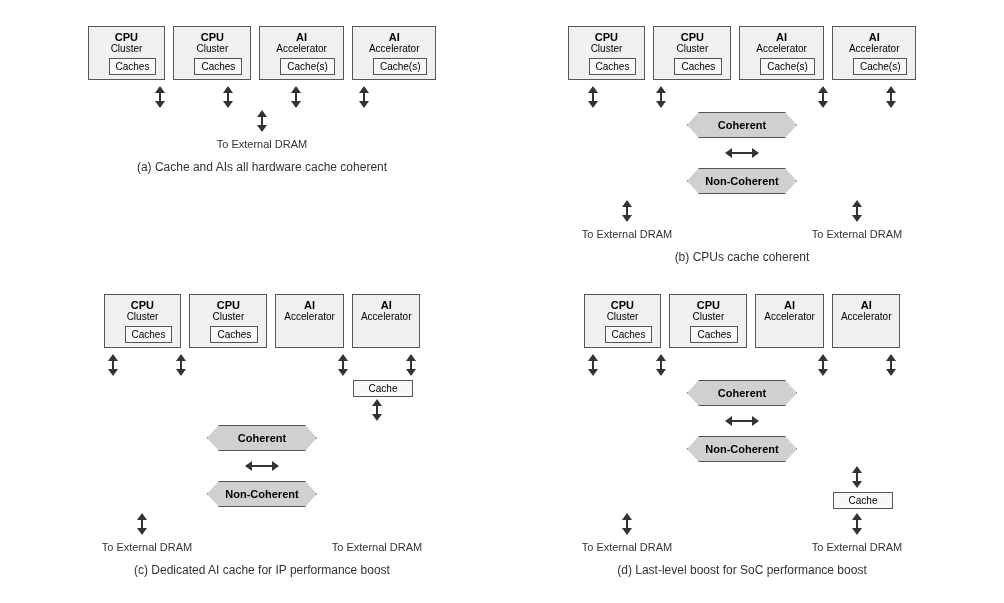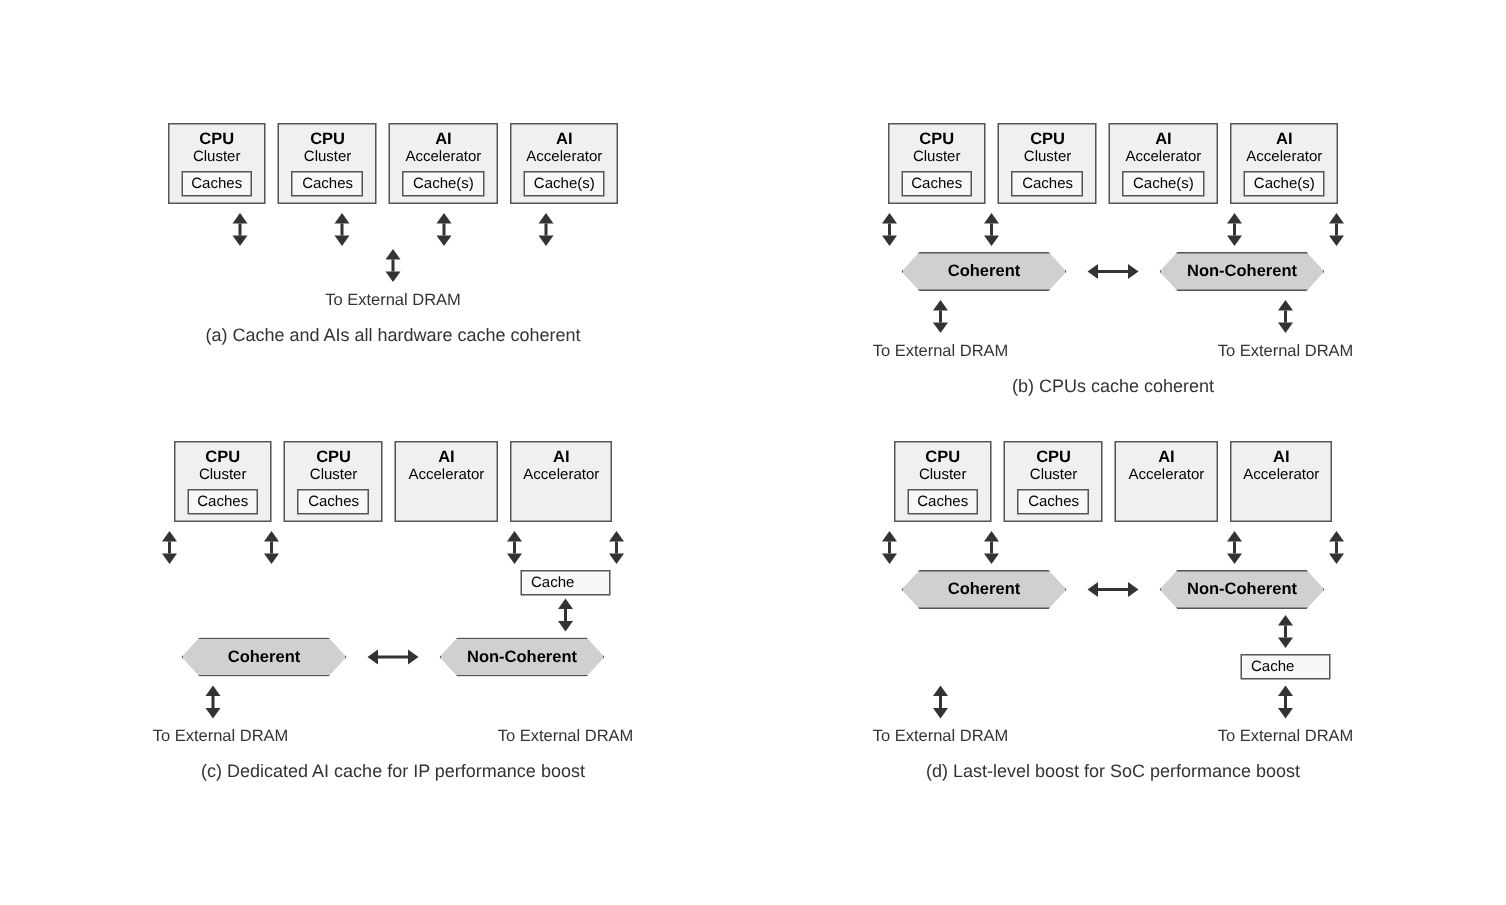--- a/index.html
+++ b/index.html
@@ -52,21 +52,22 @@
     .node-subtitle {
       font-size: 10px;
       text-align: center;
     }
     .cache-box {
       border: 1.5px solid #555;
       background: #f8f8f8;
       padding: 2px 6px;
       font-size: 10px;
       margin-top: 4px;
-      text-align: left;
+      text-align: center;
+      margin-left: 12px;
     }
     .arrow-head-down {
       width: 0;
       height: 0;
       border-left: 5px solid transparent;
       border-right: 5px solid transparent;
       border-top: 7px solid #333;
     }
     .arrow-head-up {
       width: 0;
@@ -93,21 +94,21 @@
       border: 1.5px solid #555;
       padding: 6px 15px;
       font-size: 11px;
       font-weight: bold;
       text-align: center;
       clip-path: polygon(12px 0%, calc(100% - 12px) 0%, 100% 50%, calc(100% - 12px) 100%, 12px 100%, 0% 50%);
       min-width: 110px;
     }
     .banner-row {
       display: flex;
-      flex-direction: row;
+      flex-direction: column;
       align-items: center;
       gap: 10px;
       margin: 4px 0;
       justify-content: flex-start;
     }
     .dram-text {
       font-size: 11px;
       color: #333;
       margin-top: 4px;
       text-align: center;

